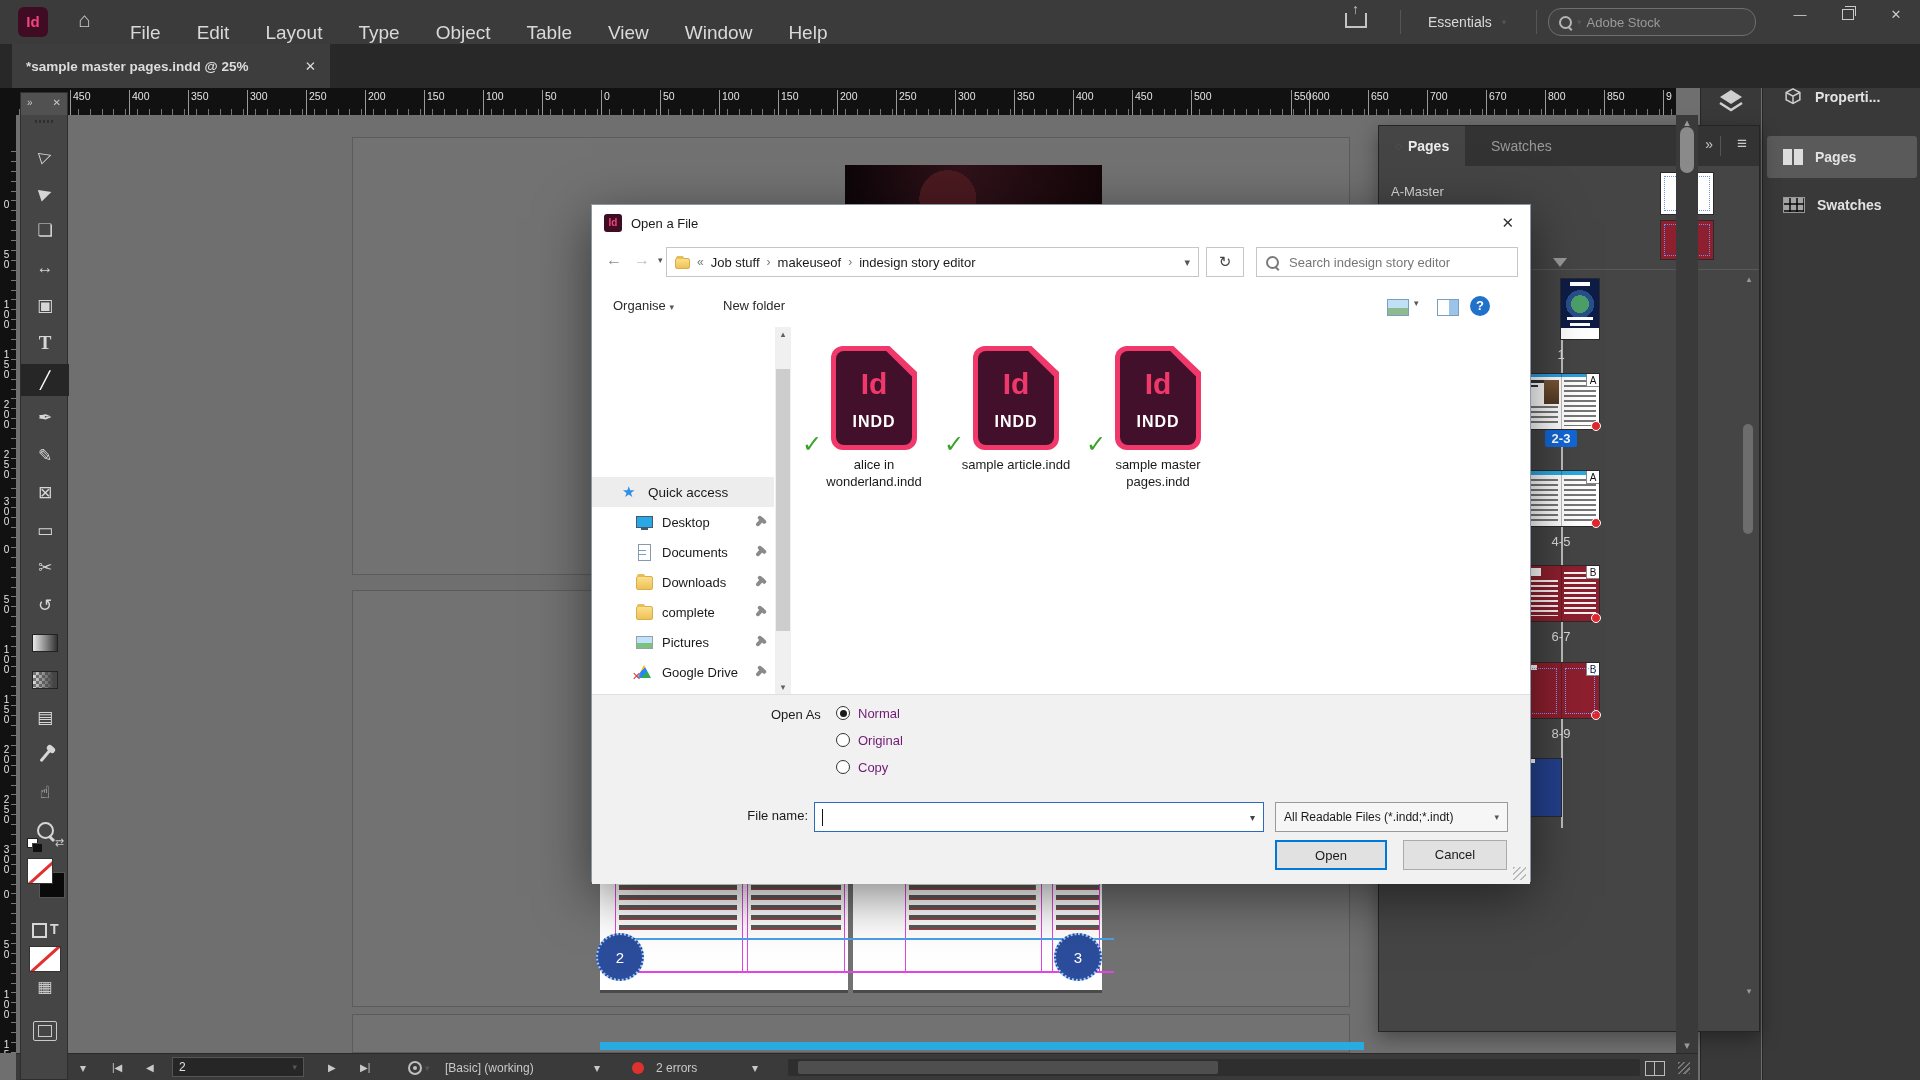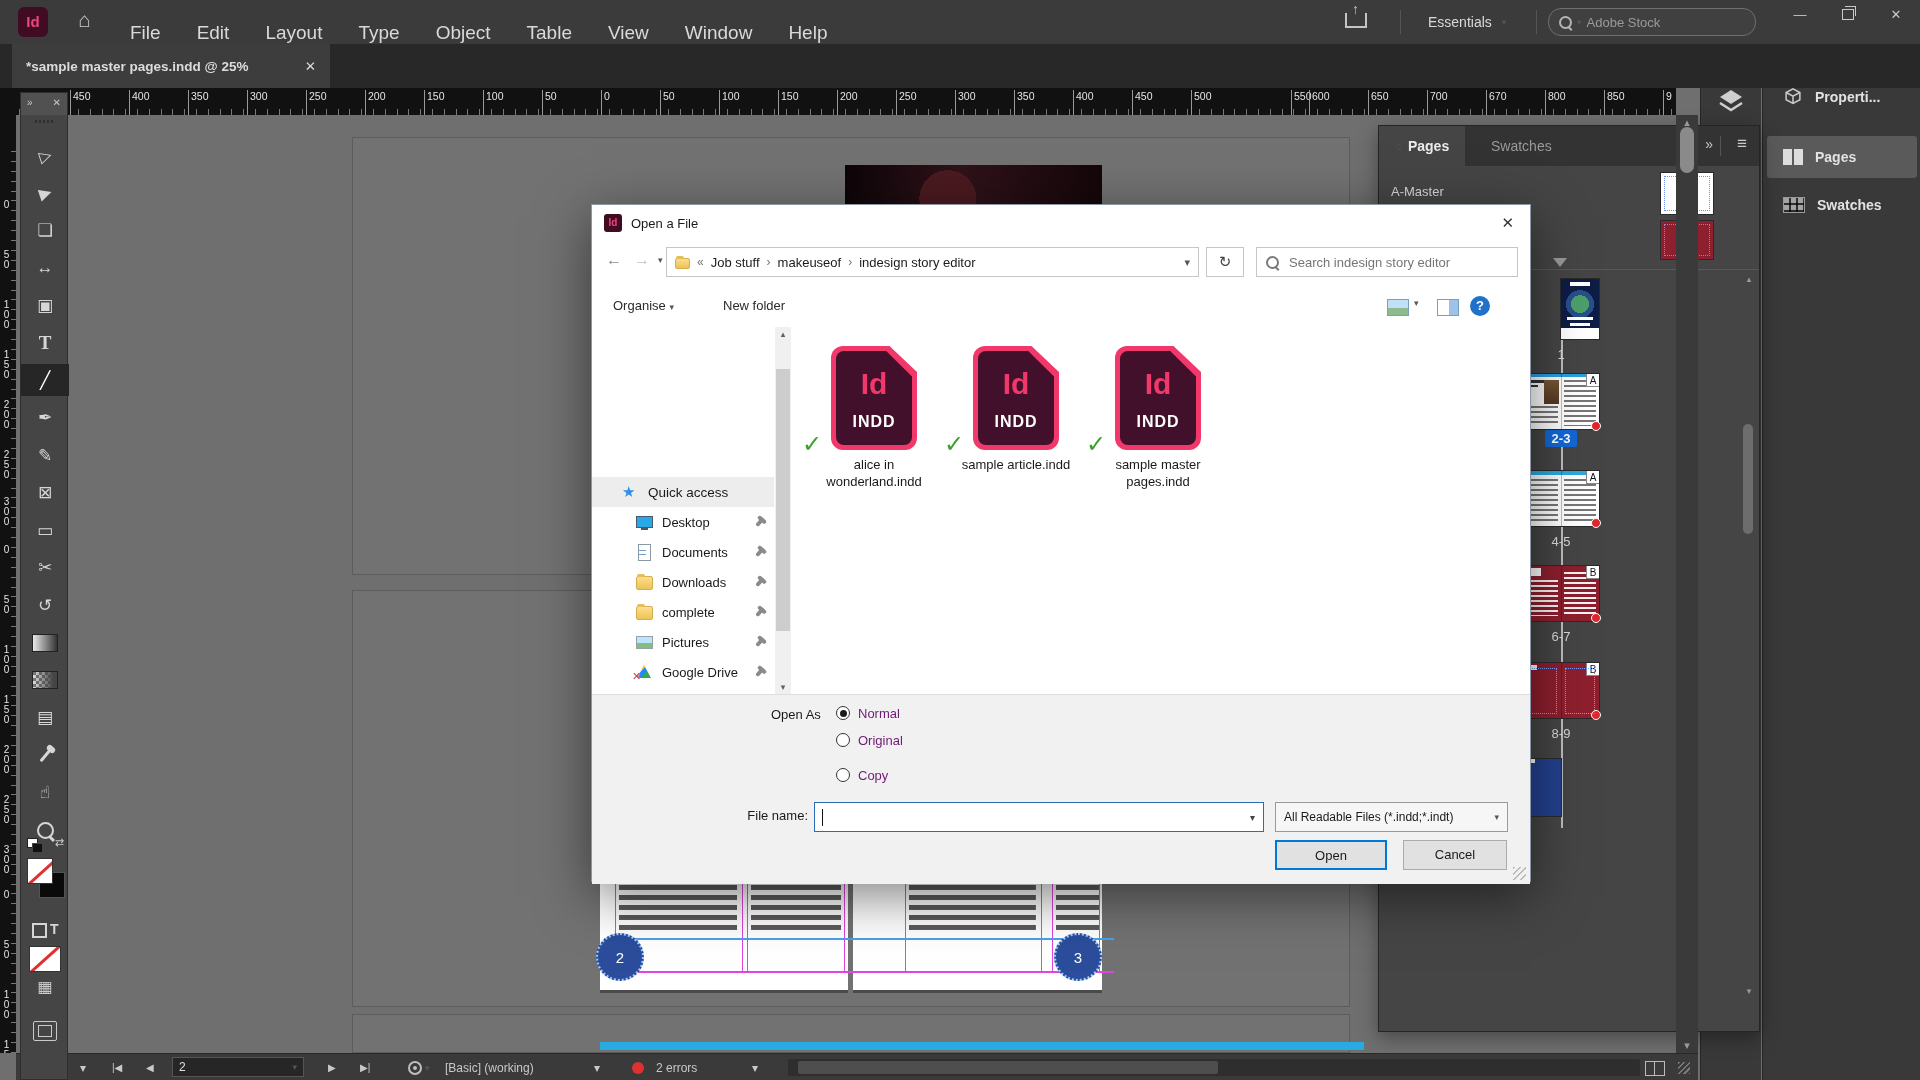--- a/index.html
+++ b/index.html
@@ -753,21 +753,21 @@
       <span id="openas-label">Open As</span>
       <div id="radio-rows">
           <div class="radio-row" style="top: 8px;">
             <div class="radio sel"></div>
             <div class="radio-label">Normal</div>
           </div>
           <div class="radio-row" style="top: 35px;">
             <div class="radio"></div>
             <div class="radio-label">Original</div>
           </div>
-          <div class="radio-row" style="top: 70px;">
+          <div class="radio-row" style="top: 62px;">
             <div class="radio"></div>
             <div class="radio-label">Copy</div>
           </div>
         </div>
       <span id="fn-label">File name:</span>
       <div id="fn-field">
         <input value="" style="">
         <span class="caret-bar"></span>
         <span id="fn-dd">▾</span>
       </div>

